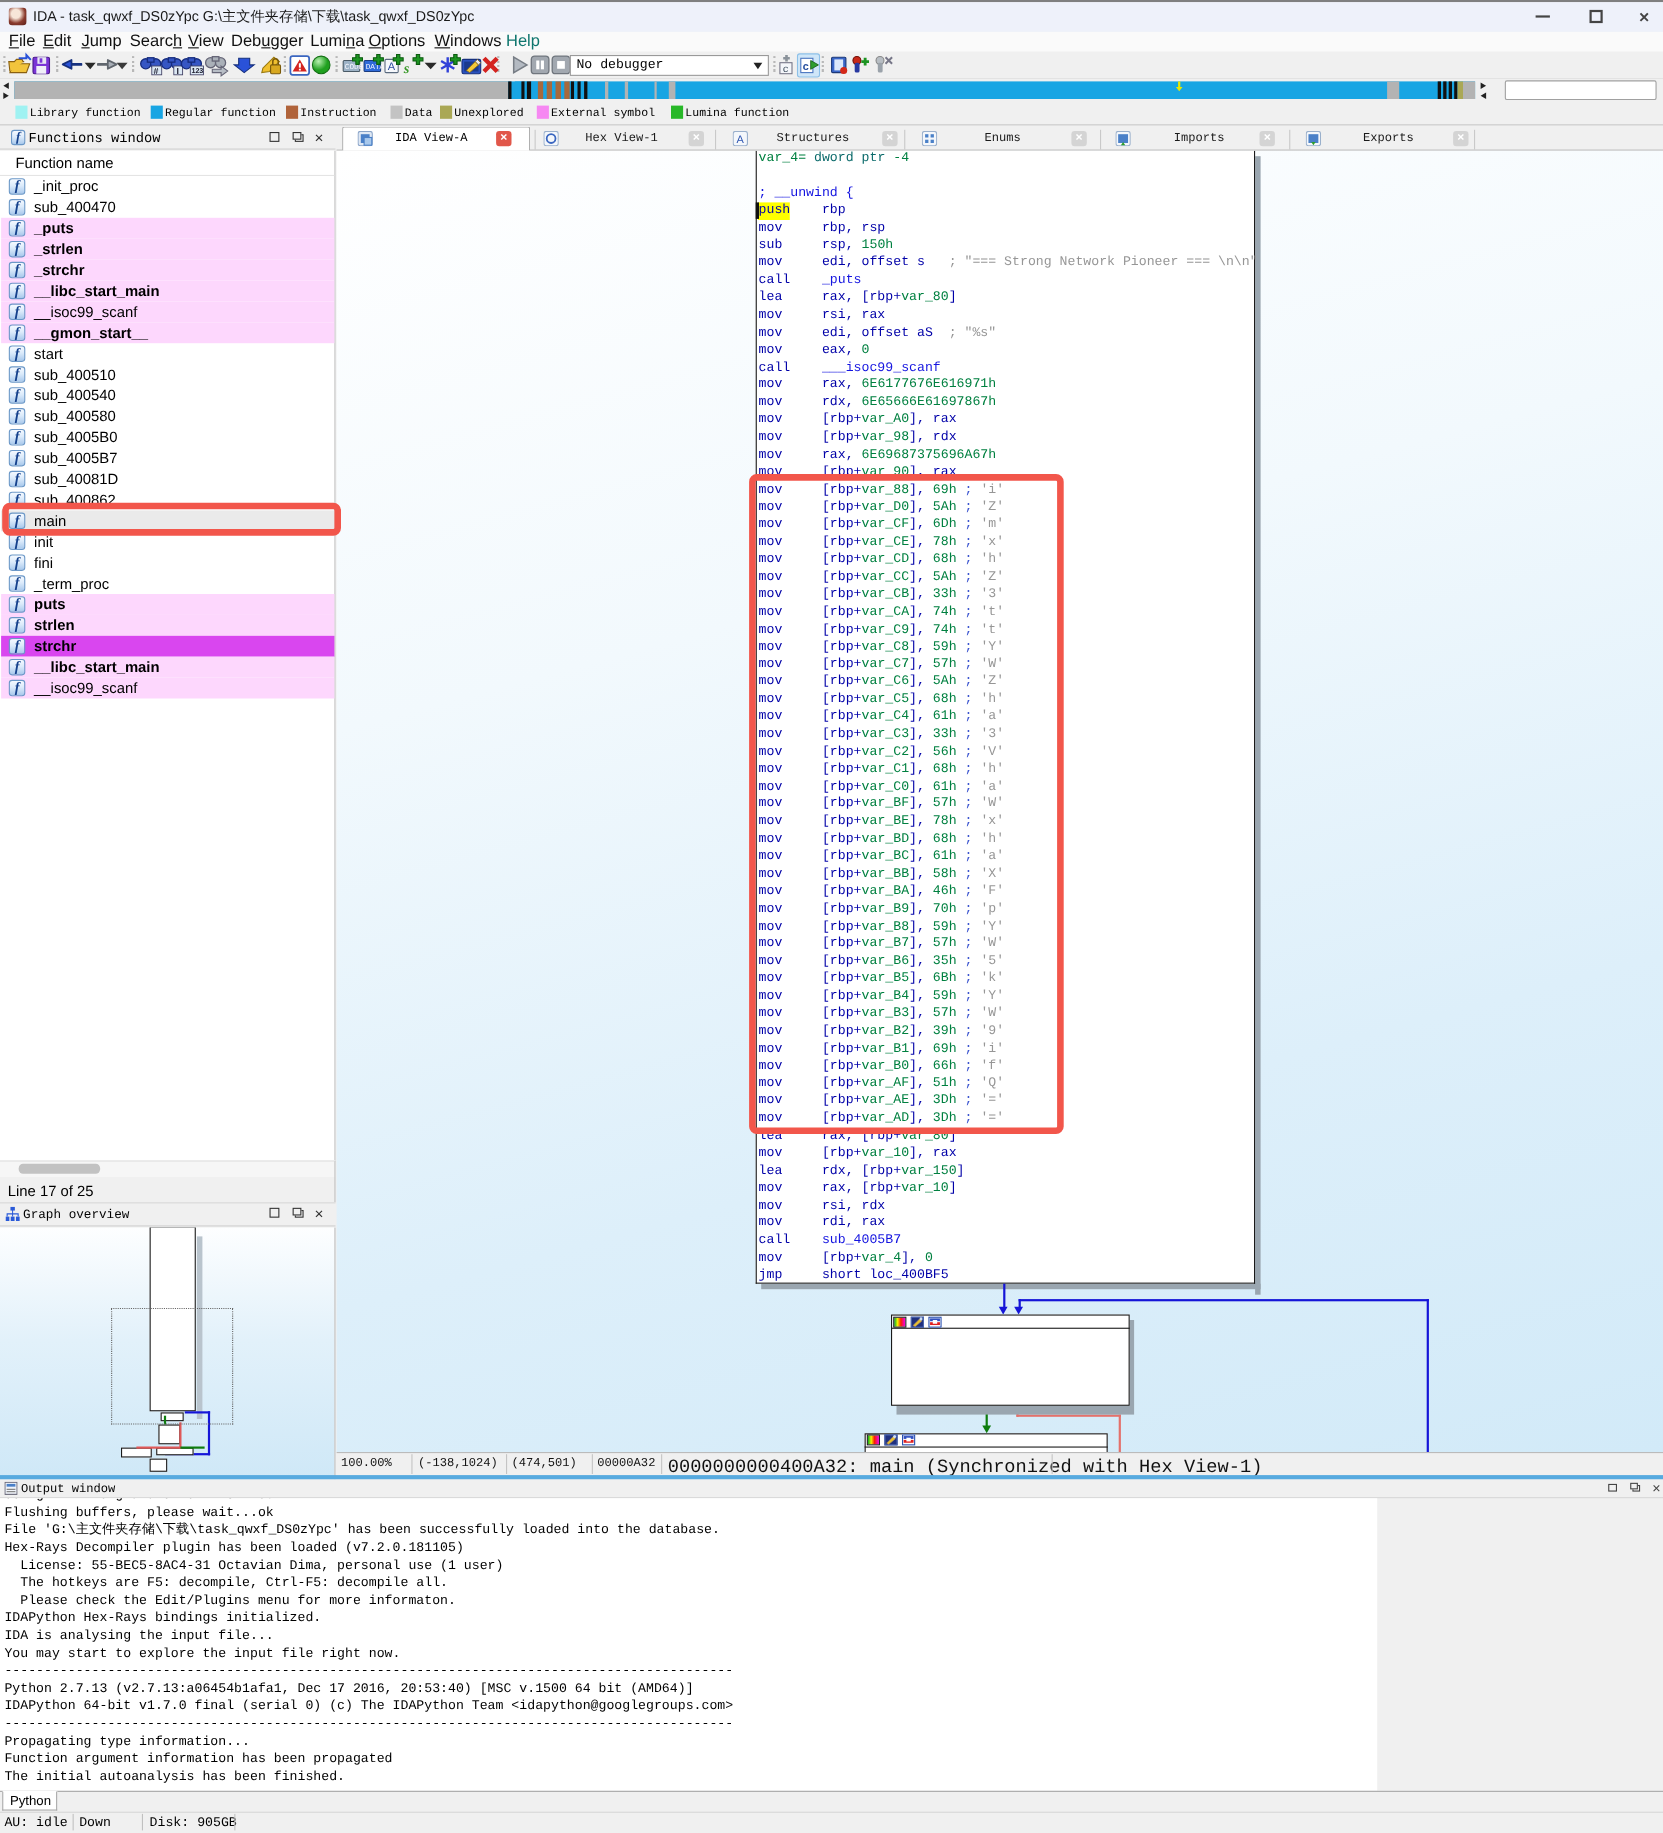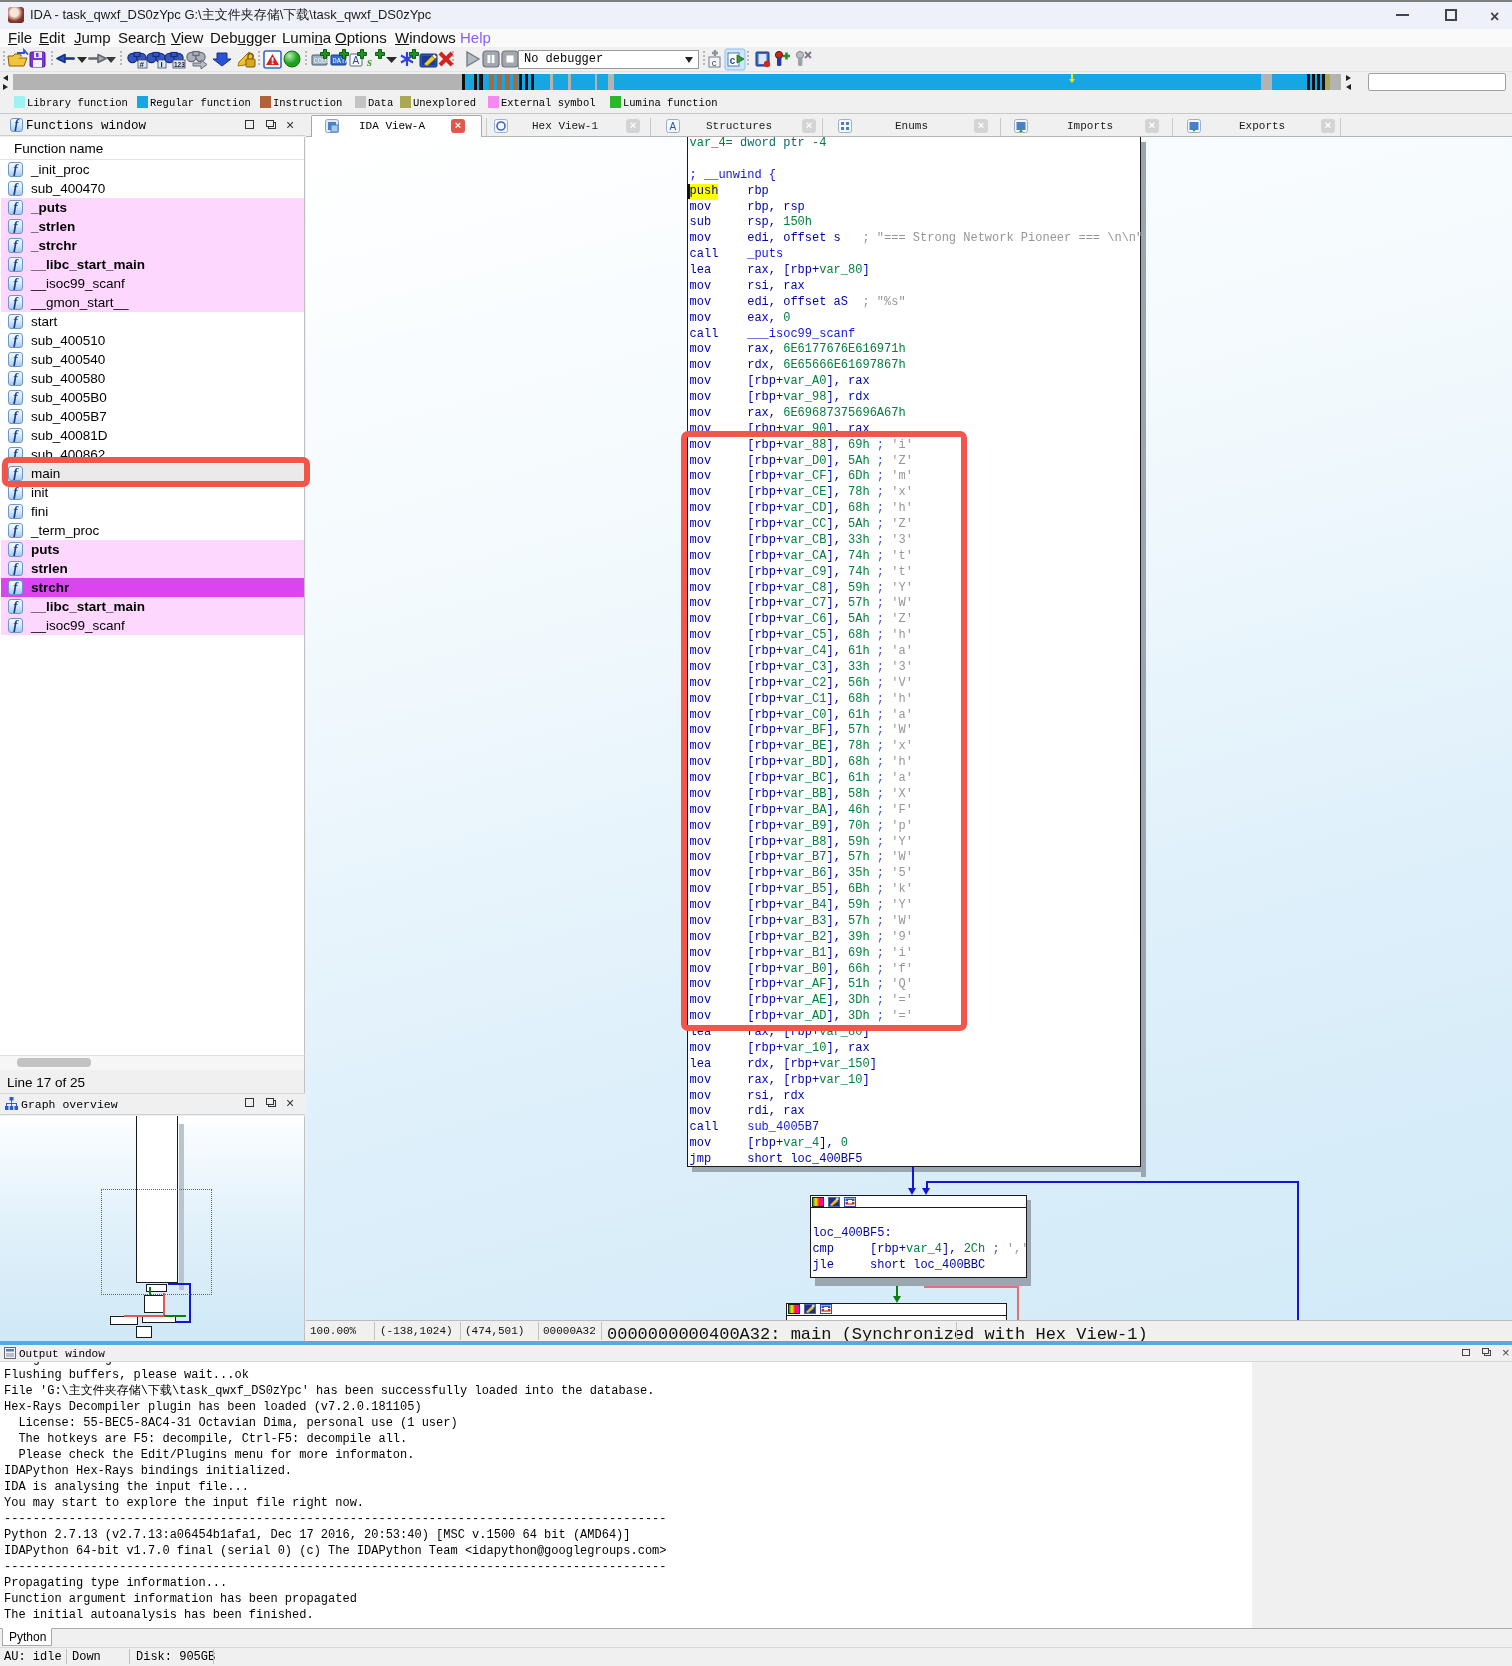--- a/index.html
+++ b/index.html
@@ -26,21 +26,21 @@
 <div class="abs" style="left:0;top:29px;width:1512px;height:18px;background:#fafafa"></div>
 <div class="abs" style="left:8px;top:29px;font-size:15px;color:#111"><span style="text-decoration:underline">F</span>ile</div>
 <div class="abs" style="left:39px;top:29px;font-size:15px;color:#111"><span style="text-decoration:underline">E</span>dit</div>
 <div class="abs" style="left:74px;top:29px;font-size:15px;color:#111"><span style="text-decoration:underline">J</span>ump</div>
 <div class="abs" style="left:118px;top:29px;font-size:15px;color:#111">Searc<span style="text-decoration:underline">h</span></div>
 <div class="abs" style="left:171px;top:29px;font-size:15px;color:#111"><span style="text-decoration:underline">V</span>iew</div>
 <div class="abs" style="left:210px;top:29px;font-size:15px;color:#111">Deb<span style="text-decoration:underline">u</span>gger</div>
 <div class="abs" style="left:282px;top:29px;font-size:15px;color:#111">Lumi<span style="text-decoration:underline">n</span>a</div>
 <div class="abs" style="left:335px;top:29px;font-size:15px;color:#111"><span style="text-decoration:underline">O</span>ptions</div>
 <div class="abs" style="left:395px;top:29px;font-size:15px;color:#111"><span style="text-decoration:underline">W</span>indows</div>
-<div class="abs" style="left:460px;top:29px;font-size:15px;color:#8b5cf6">Help</div>
+<div class="abs" style="left:460px;top:29px;font-size:15px;color:#0f766e">Help</div>
 <div class="abs" style="left:0;top:47px;width:1512px;height:25px;background:#f0f0f0;border-bottom:1px solid #e2e2e2"></div>
 <div class="grip" style="left:3px;top:51px"></div>
 <div class="grip" style="left:51px;top:51px"></div>
 <div class="grip" style="left:120px;top:51px"></div>
 <div class="grip" style="left:258px;top:51px"></div>
 <div class="grip" style="left:305px;top:51px"></div>
 <div class="grip" style="left:452px;top:51px"></div>
 <div class="grip" style="left:703px;top:51px"></div>
 <div class="grip" style="left:747px;top:51px"></div>
 <svg class="abs" style="left:0;top:47px" width="830" height="25" viewBox="0 0 830 25">
@@ -227,21 +227,21 @@
   </div>
 <div class="ficon" style="left:8px;top:237.5px"><span style="position:relative;top:-1px">f</span></div>
 <div class="row" style="top:254.5px;background:#fdd7fd;">
     <span class="rowt" style="font-weight:bold;">__libc_start_main</span>
   </div>
 <div class="ficon" style="left:8px;top:256.5px"><span style="position:relative;top:-1px">f</span></div>
 <div class="row" style="top:273.5px;background:#fdd7fd;">
     <span class="rowt" style="">__isoc99_scanf</span>
   </div>
 <div class="ficon" style="left:8px;top:275.5px"><span style="position:relative;top:-1px">f</span></div>
-<div class="row" style="top:292.5px;background:#fdd7fd;">
+<div class="row" style="top:292.5px;background:#fdd7fd;font-weight:bold;">
     <span class="rowt" style="">__gmon_start__</span>
   </div>
 <div class="ficon" style="left:8px;top:294.5px"><span style="position:relative;top:-1px">f</span></div>
 <div class="row" style="top:311.5px;">
     <span class="rowt" style="">start</span>
   </div>
 <div class="ficon" style="left:8px;top:313.5px"><span style="position:relative;top:-1px">f</span></div>
 <div class="row" style="top:330.5px;padding-left:40px;">
     <span class="rowt" style="">sub_400510</span>
   </div>
@@ -491,23 +491,20 @@
     <svg class="abs" style="left:522.4px;top:1060.0px" width="12" height="10">
       <path d="M2 8 L8 2 L10 4 L4 9 Z" fill="#e8c030" stroke="#a86" stroke-width="0.6"></path>
       <circle cx="9.3" cy="2" r="1.4" fill="#cfe0f4"></circle>
     </svg>
     <div class="abs" style="left:538.4px;top:1060.0px;width:12px;height:10px;background:#fff;border:1px solid #2a50b0"></div>
     <svg class="abs" style="left:538.4px;top:1060.0px" width="12" height="10">
       <rect x="1.5" y="1.5" width="9" height="2.6" fill="#3050c0"></rect>
       <rect x="1.5" y="5" width="9" height="2.6" fill="#e02020"></rect>
       <rect x="4" y="3" width="4" height="3.4" fill="#fff"></rect>
     </svg>
-    <pre class="abs" style="left:506.4px;top:1088.9px;font-size:12px;line-height:15.9px"><span class="m">loc_400BF5:</span>
-<span class="m">cmp     [rbp+</span><span class="g">var_4</span><span class="m">], </span><span class="g">2Ch</span><span class="sc"> ; </span><span class="c">','</span>
-<span class="m">jle     short loc_400BBC</span></pre>
 
  <div class="abs" style="left:480px;top:1165.5px;width:221px;height:18px;background:#fff;border:1px solid #1a1a1a"></div>
  <div class="abs" style="left:480px;top:1177.5px;width:221px;height:1px;background:#1a1a1a"></div>
 <div class="abs" style="left:482.4px;top:1167.0px;width:12px;height:10px;background:linear-gradient(90deg,#00b020,#f8f000 30%,#f82000 60%,#f800f0);border:1px solid #222"></div>
     <div class="abs" style="left:498.4px;top:1167.0px;width:12px;height:10px;background:#20307e;border:1px solid #4a66b0"></div>
     <svg class="abs" style="left:498.4px;top:1167.0px" width="12" height="10">
       <path d="M2 8 L8 2 L10 4 L4 9 Z" fill="#e8c030" stroke="#a86" stroke-width="0.6"></path>
       <circle cx="9.3" cy="2" r="1.4" fill="#cfe0f4"></circle>
     </svg>
     <div class="abs" style="left:514.4px;top:1167.0px;width:12px;height:10px;background:#fff;border:1px solid #2a50b0"></div>

